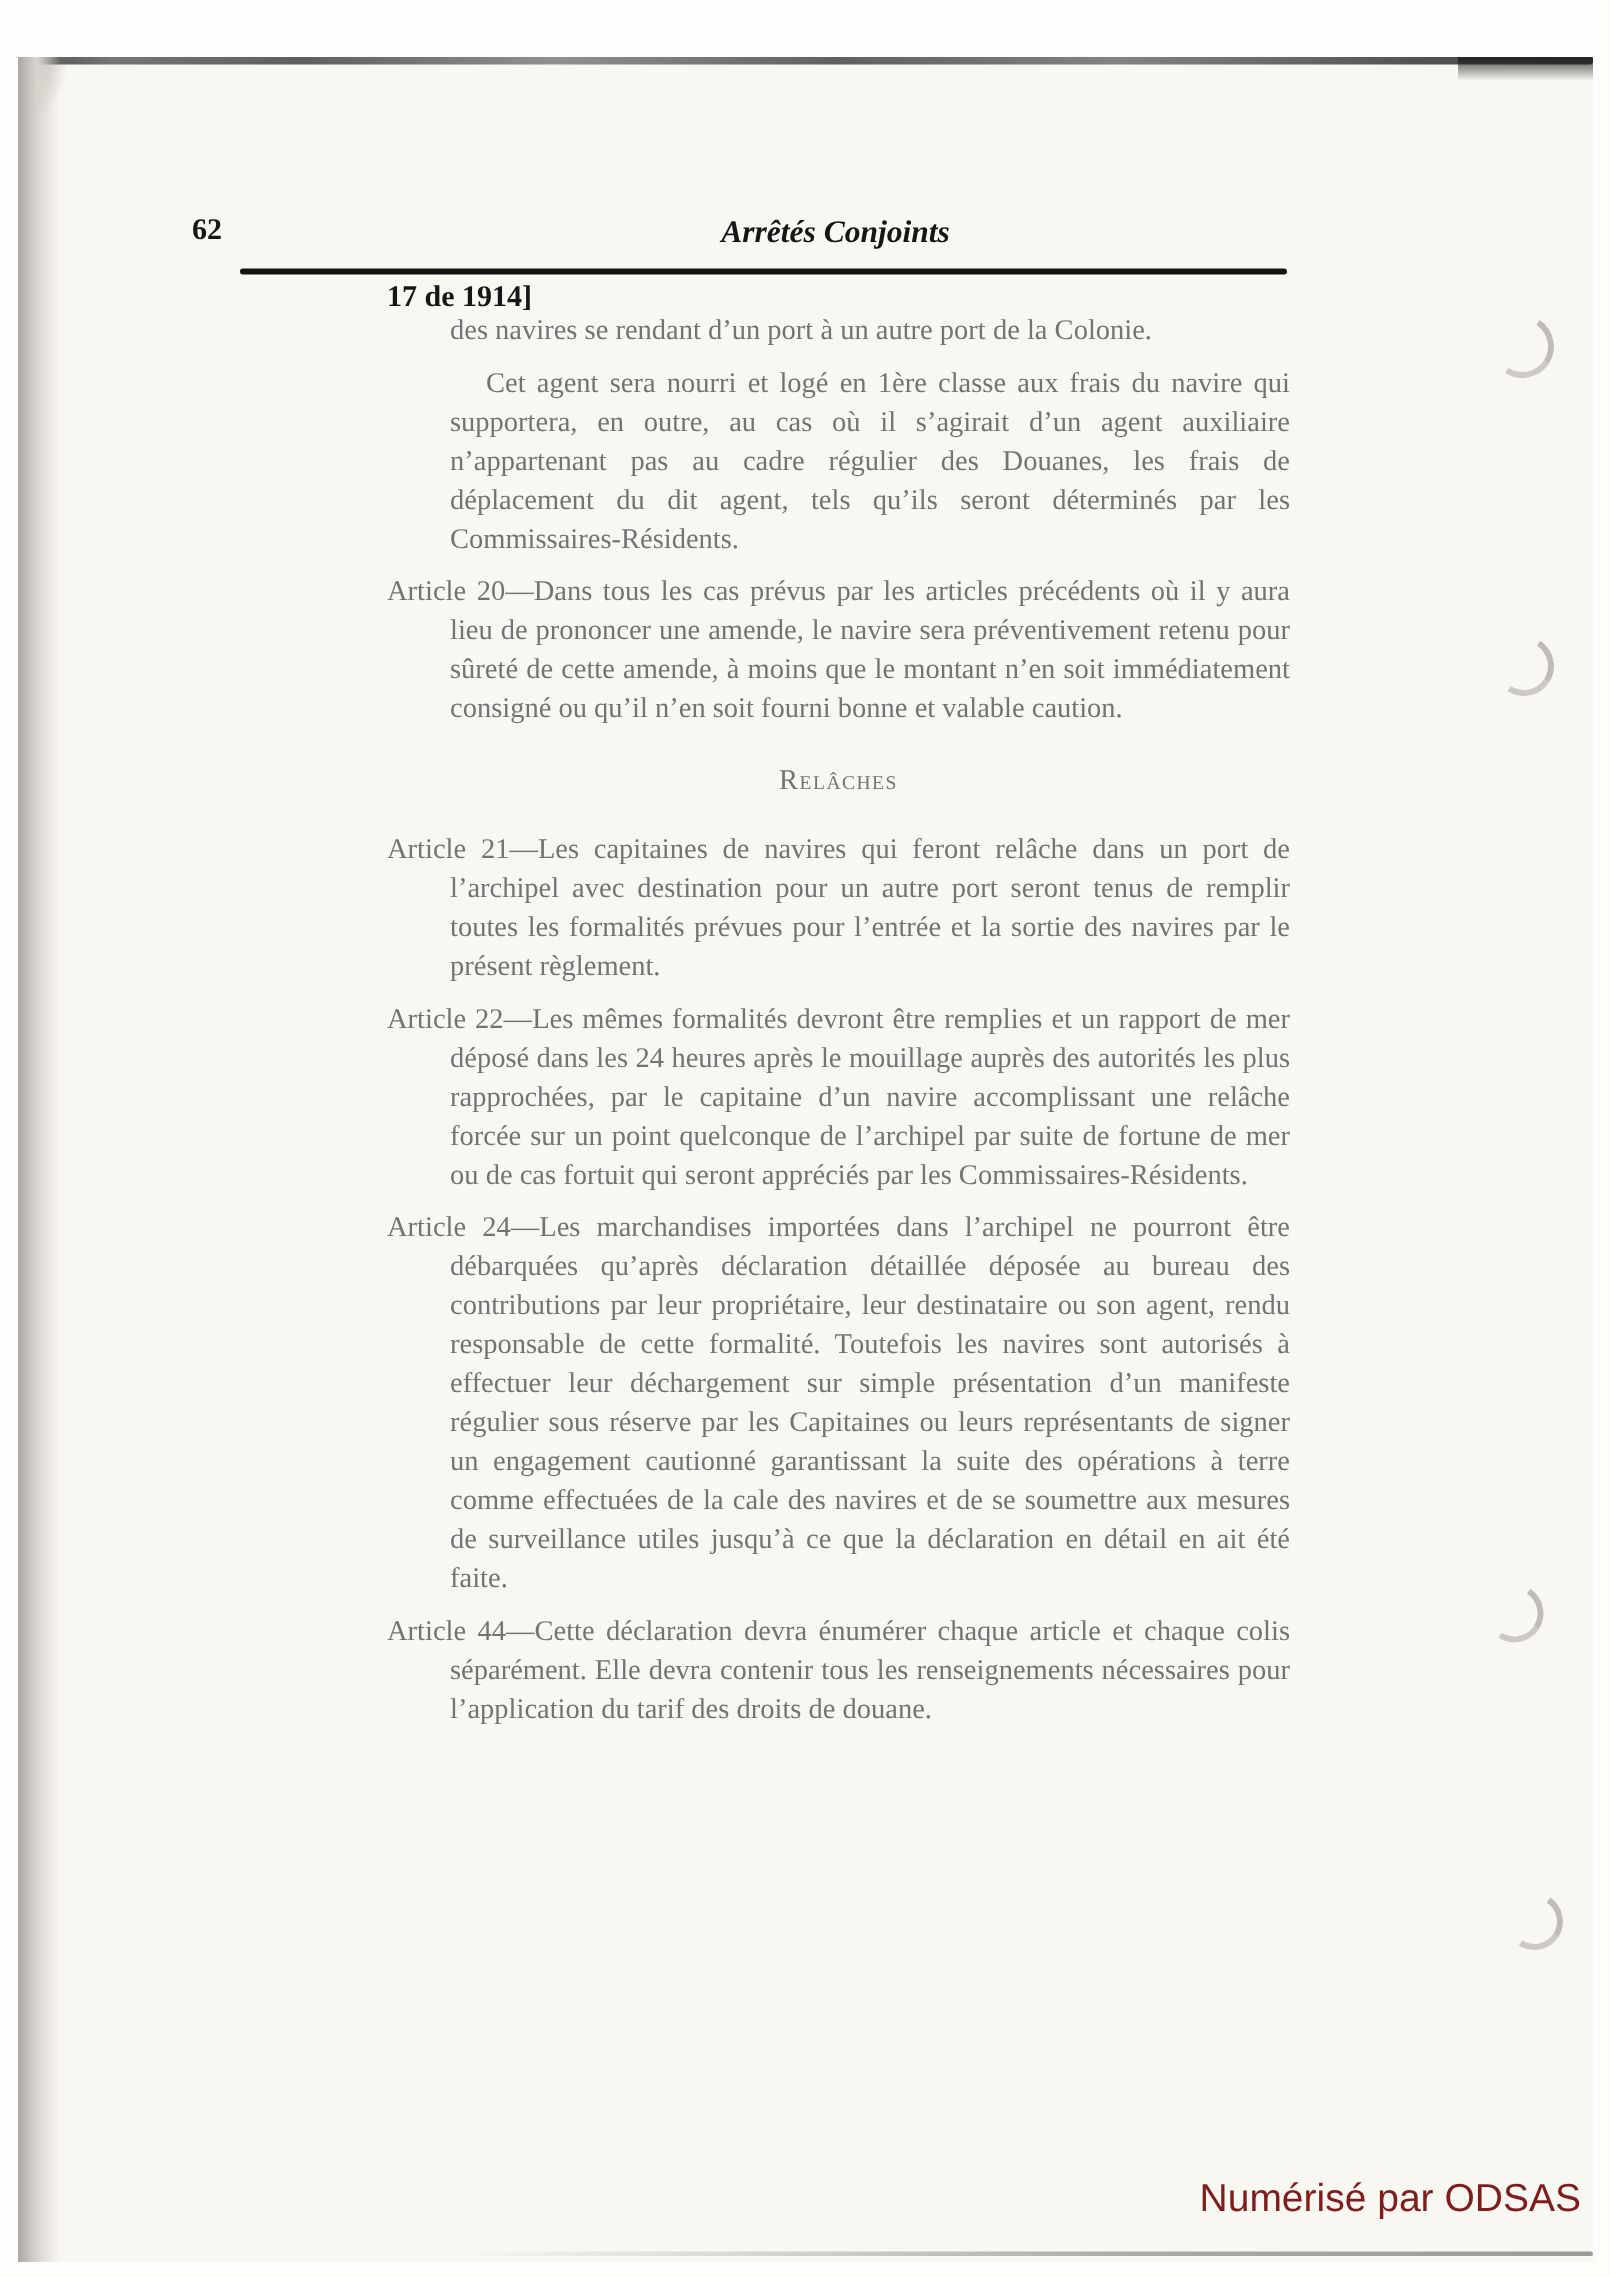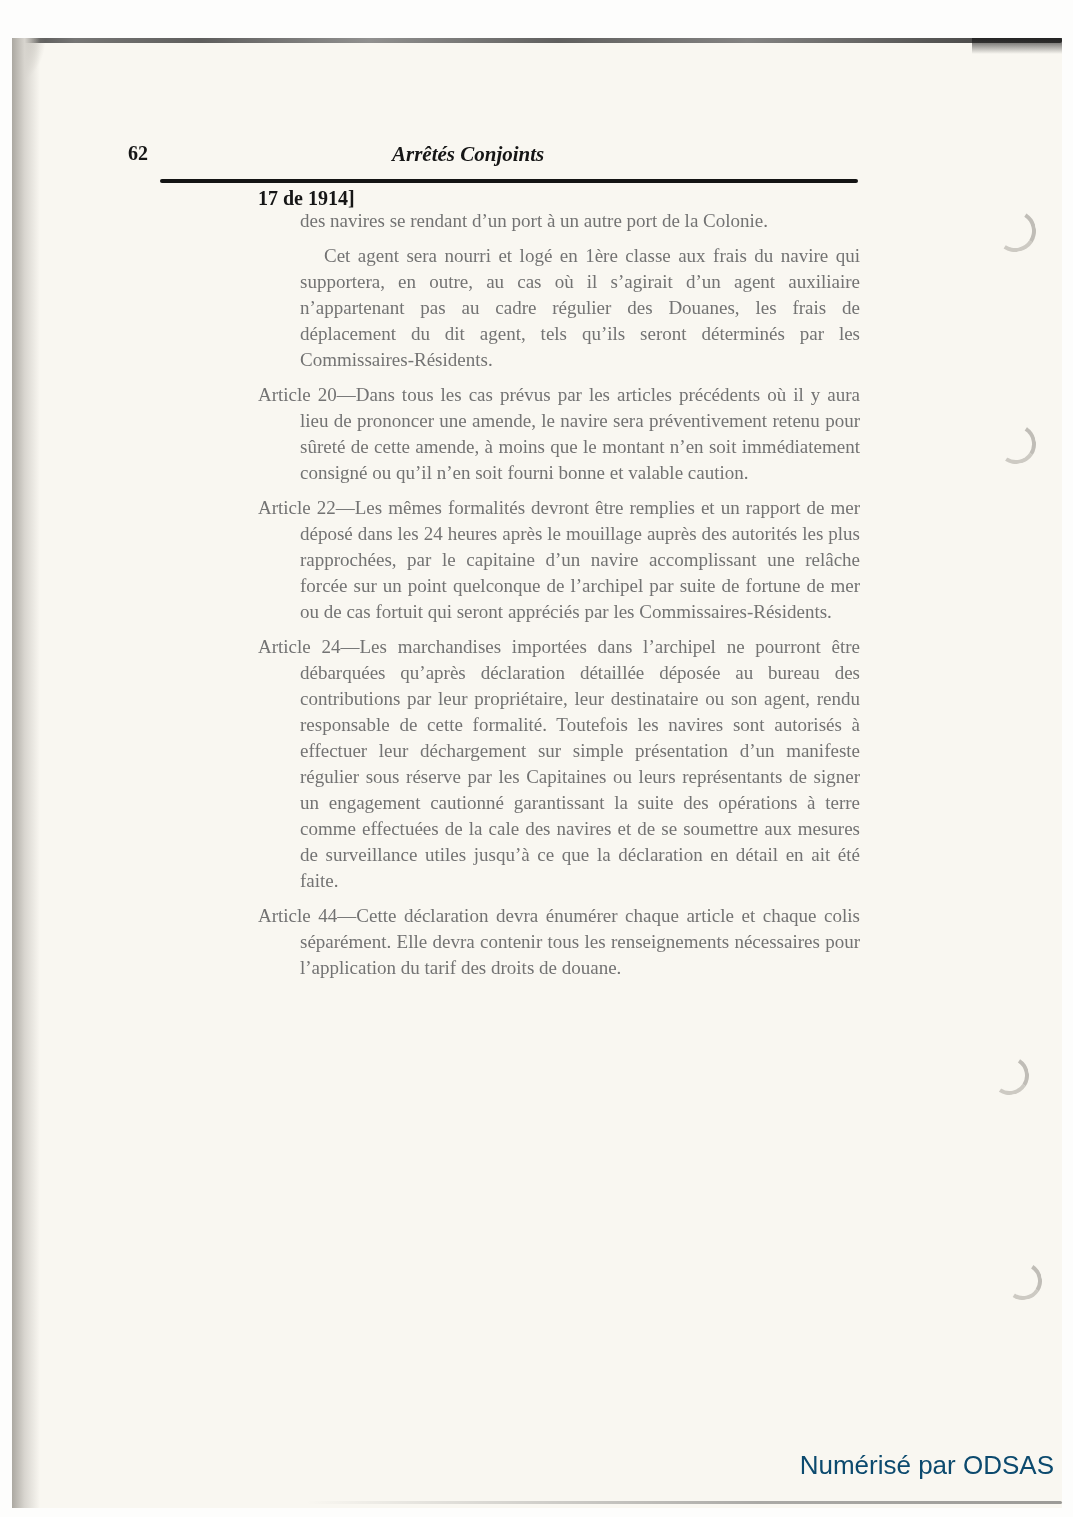--- a/index.html
+++ b/index.html
@@ -33,21 +33,21 @@
     background:linear-gradient(to right,#aba8a1 0%,#d8d5cf 45%,rgba(249,247,241,0) 100%);
   }
   .edge-bottom{
     position:absolute;bottom:4px;left:28%;right:0;height:3px;
     background:linear-gradient(to right,rgba(70,70,70,0),#4a4a4a 60%,#2a2a2a 100%);
     opacity:.45;border-radius:2px;
   }
   .header{position:absolute;top:104px;left:0;width:100%;color:#161616;}
   .pagenum{position:absolute;left:116px;top:0;font-size:20px;font-weight:bold;}
   .issue{position:absolute;left:246px;top:0;font-size:20px;font-weight:bold;margin-top:45px;}
-  .htitle{position:absolute;left:380px;top:0;width:330px;
+  .htitle{position:absolute;left:380px;top:0;width:330px;text-align:center;
     font-size:21px;font-weight:bold;font-style:italic;}
   .rule{position:absolute;left:148px;top:141px;width:698px;height:4px;background:#141414;border-radius:2px;}
   .content{
     position:absolute;left:246px;top:170px;width:602px;
     font-size:19px;line-height:26px;color:#737373;text-align:justify;
   }
   .content p{margin:0 0 9px 0;padding-left:42px;}
   .content p.article{text-indent:-42px;}
   .content p.indented{text-indent:24px;}
   .content p.heading{
@@ -62,21 +62,21 @@
     transform:rotate(-12deg);
     opacity:.85;
   }
   .hole1{left:982px;top:172px;width:34px;height:34px;}
   .hole2{left:984px;top:386px;width:32px;height:32px;}
   .hole3{left:978px;top:1018px;width:31px;height:31px;}
   .hole4{left:992px;top:1224px;width:30px;height:30px;}
   .watermark{
     position:absolute;right:8px;top:1412px;
     font-family:"Liberation Sans", sans-serif;
-    font-size:26px;color:#0c4a6e;
+    font-size:26px;color:#7f1d1d;
   }
 </style>
 </head>
 <body>
 
 <div class="paper">
   <div class="edge-top"></div>
   <div class="corner-tl"></div>
   <div class="corner-tr"></div>
   <div class="edge-left"></div>
@@ -86,20 +86,22 @@
     <span class="pagenum">62</span>
     <span class="issue">17 de 1914]</span>
     <span class="htitle">Arrêtés Conjoints</span>
   </div>
   <div class="rule"></div>
 
   <div class="content" id="content">
       <p class="continuation">des navires se rendant d’un port à un autre port de la Colonie.</p>
       <p class="indented">Cet agent sera nourri et logé en 1ère classe aux frais du navire qui supportera, en outre, au cas où il s’agirait d’un agent auxiliaire n’appartenant pas au cadre régulier des Douanes, les frais de déplacement du dit agent, tels qu’ils seront déterminés par les Commissaires-Résidents.</p>
       <p class="article"><span class="label">Article 20—</span>Dans tous les cas prévus par les articles précédents où il y aura lieu de prononcer une amende, le navire sera préventivement retenu pour sûreté de cette amende, à moins que le montant n’en soit immédiatement consigné ou qu’il n’en soit fourni bonne et valable caution.</p>
+      <p class="heading">Relâches</p>
+      <p class="article"><span class="label">Article 21—</span>Les capitaines de navires qui feront relâche dans un port de l’archipel avec destination pour un autre port seront tenus de remplir toutes les formalités prévues pour l’entrée et la sortie des navires par le présent règlement.</p>
       <p class="article"><span class="label">Article 22—</span>Les mêmes formalités devront être remplies et un rapport de mer déposé dans les 24 heures après le mouillage auprès des autorités les plus rapprochées, par le capitaine d’un navire accomplissant une relâche forcée sur un point quelconque de l’archipel par suite de fortune de mer ou de cas fortuit qui seront appréciés par les Commissaires-Résidents.</p>
       <p class="article"><span class="label">Article 24—</span>Les marchandises importées dans l’archipel ne pourront être débarquées qu’après déclaration détaillée déposée au bureau des contributions par leur propriétaire, leur destinataire ou son agent, rendu responsable de cette formalité. Toutefois les navires sont autorisés à effectuer leur déchargement sur simple présentation d’un manifeste régulier sous réserve par les Capitaines ou leurs représentants de signer un engagement cautionné garantissant la suite des opérations à terre comme effectuées de la cale des navires et de se soumettre aux mesures de surveillance utiles jusqu’à ce que la déclaration en détail en ait été faite.</p>
       <p class="article"><span class="label">Article 44—</span>Cette déclaration devra énumérer chaque article et chaque colis séparément. Elle devra contenir tous les renseignements nécessaires pour l’application du tarif des droits de douane.</p>
     </div>
 
   <div class="hole hole1"></div>
   <div class="hole hole2"></div>
   <div class="hole hole3"></div>
   <div class="hole hole4"></div>
 

